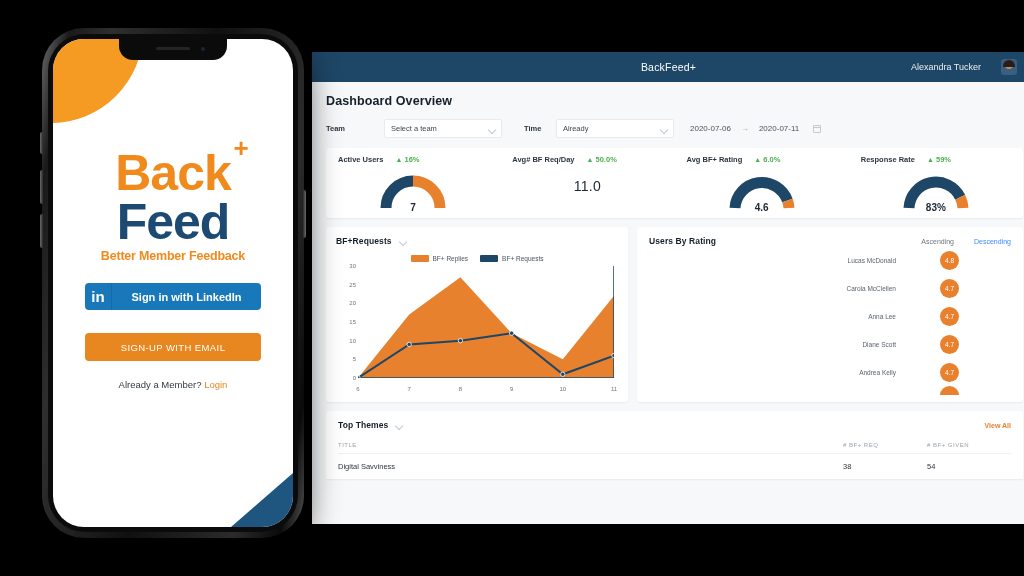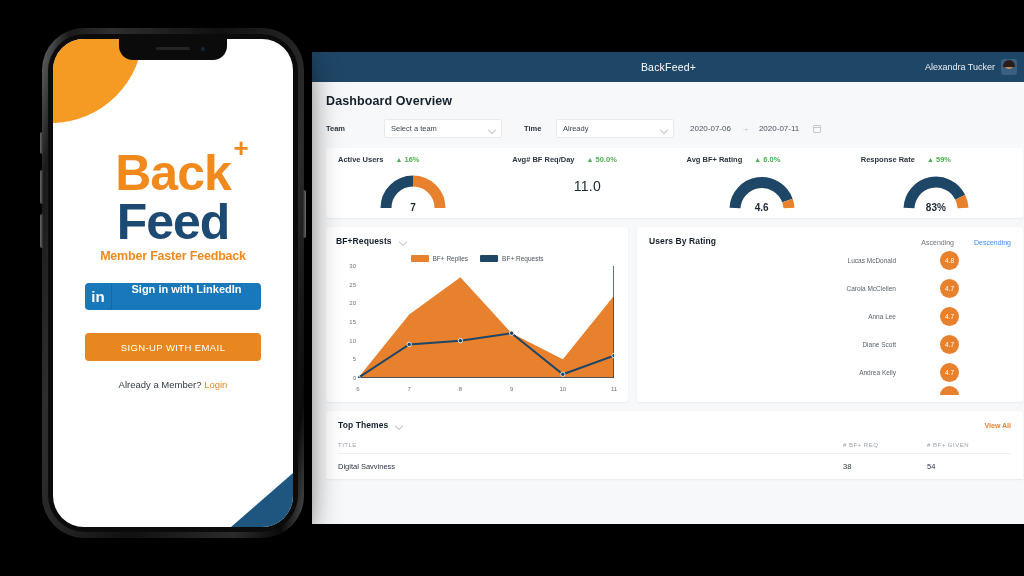--- a/index.html
+++ b/index.html
@@ -19,21 +19,21 @@
   }
   #dash-header {
     height: 30px; background: #1e4666;
     display: flex; align-items: center; position: relative;
   }
   #dash-title {
     position: absolute; left: 0; right: 0; text-align: center;
     color: #ffffff; font-size: 10.5px; letter-spacing: .2px;
   }
   #dash-user {
-    position: absolute; right: 8px; display: flex; align-items: center; gap: 6px;
+    position: absolute; right: 8px; display: flex; align-items: center; gap: 20px;
   }
   #dash-user .uname { color: #e9eef3; font-size: 9px; }
   .avatar {
     width: 16px; height: 16px; border-radius: 3px;
     background: #3a5f80; position: relative; overflow: hidden;
   }
   .avatar:before {
     content: ""; position: absolute; left: 4px; top: 2px;
     width: 8px; height: 8px; border-radius: 50%; background: #c08a63;
   }
@@ -109,21 +109,21 @@
   .lg-sw { width: 18px; height: 7px; border-radius: 1px; }
   .lg-tx { font-size: 6.5px; color: #4a545e; }
 
   #chart-wrap { position: relative; margin-top: 2px; height: 128px; }
   .ylab { position: absolute; font-size: 6px; color: #6c757d; right: 100%; margin-right: 3px;
           transform: translateY(-50%); }
   .xlab { position: absolute; font-size: 6px; color: #6c757d; top: 100%; margin-top: 3px;
           transform: translateX(-50%); }
 
   
-  #rating-head { display: flex; align-items: flex-end; }
+  #rating-head { display: flex; align-items: center; }
   #rating-sorts { margin-left: auto; display: flex; gap: 20px; }
   .sort-op { font-size: 7px; color: #6c757d; }
   .sort-op.active { color: #3d8bfd; }
   .rrow { display: flex; align-items: center; height: 28px; }
   .rname { font-size: 6.5px; color: #5a636b; flex: 1; text-align: right; padding-right: 44px; }
   .rbadge {
     width: 19px; height: 19px; border-radius: 50%; background: #e8812e;
     color: #fff; font-size: 6.5px; display: flex; align-items: center;
     justify-content: center; margin-right: 52px;
   }
@@ -195,21 +195,21 @@
   #logo .l1 { font-size: 50px; font-weight: 700; color: #f08a1d; letter-spacing: -1px; position: relative; }
   #logo .plus {
     font-size: 26px; color: #f08a1d; font-weight: 700;
     position: absolute; top: -14px; right: -17px;
   }
   #logo .l2 { font-size: 50px; font-weight: 700; color: #1d4a72; letter-spacing: -1px; margin-top: 1px; }
   #tagline { font-size: 12.5px; color: #f08a1d; font-weight: 700; margin-top: 3px; letter-spacing: -.2px; }
 
   #btn-linkedin {
     margin-top: 20px; width: 176px; height: 27px; background: #1878b9;
-    border-radius: 4px; display: flex; overflow: hidden;
+    border-radius: 4px; display: flex; align-items: center; overflow: hidden;
   }
   #btn-linkedin .in {
     width: 27px; height: 27px; display: flex; align-items: center; justify-content: center;
     color: #fff; font-size: 15px; font-weight: 700; border-right: 1px solid #1569a4;
     font-family: "Liberation Sans", sans-serif;
   }
   #btn-linkedin .tx {
     flex: 1; text-align: center; color: #fff; font-size: 11px; font-weight: 700;
   }
   #btn-email {
@@ -454,21 +454,21 @@
         <span class="cam"></span>
       </div>
 
       <div id="phone-content">
         <div id="logo">
           <div class="l1">
             <span>Back</span><span class="plus">+</span>
           </div>
           <div class="l2">Feed</div>
         </div>
-        <div id="tagline">Member Faster Feedback</div>
+        <div id="tagline">Better Member Feedback</div>
 
         <div id="btn-linkedin">
           <span class="in">in</span>
           <span class="tx">Sign in with LinkedIn</span>
         </div>
 
         <div id="btn-email">SIGN-UP WITH EMAIL</div>
 
         <div id="member-line">
           <span>Already a Member?</span>

